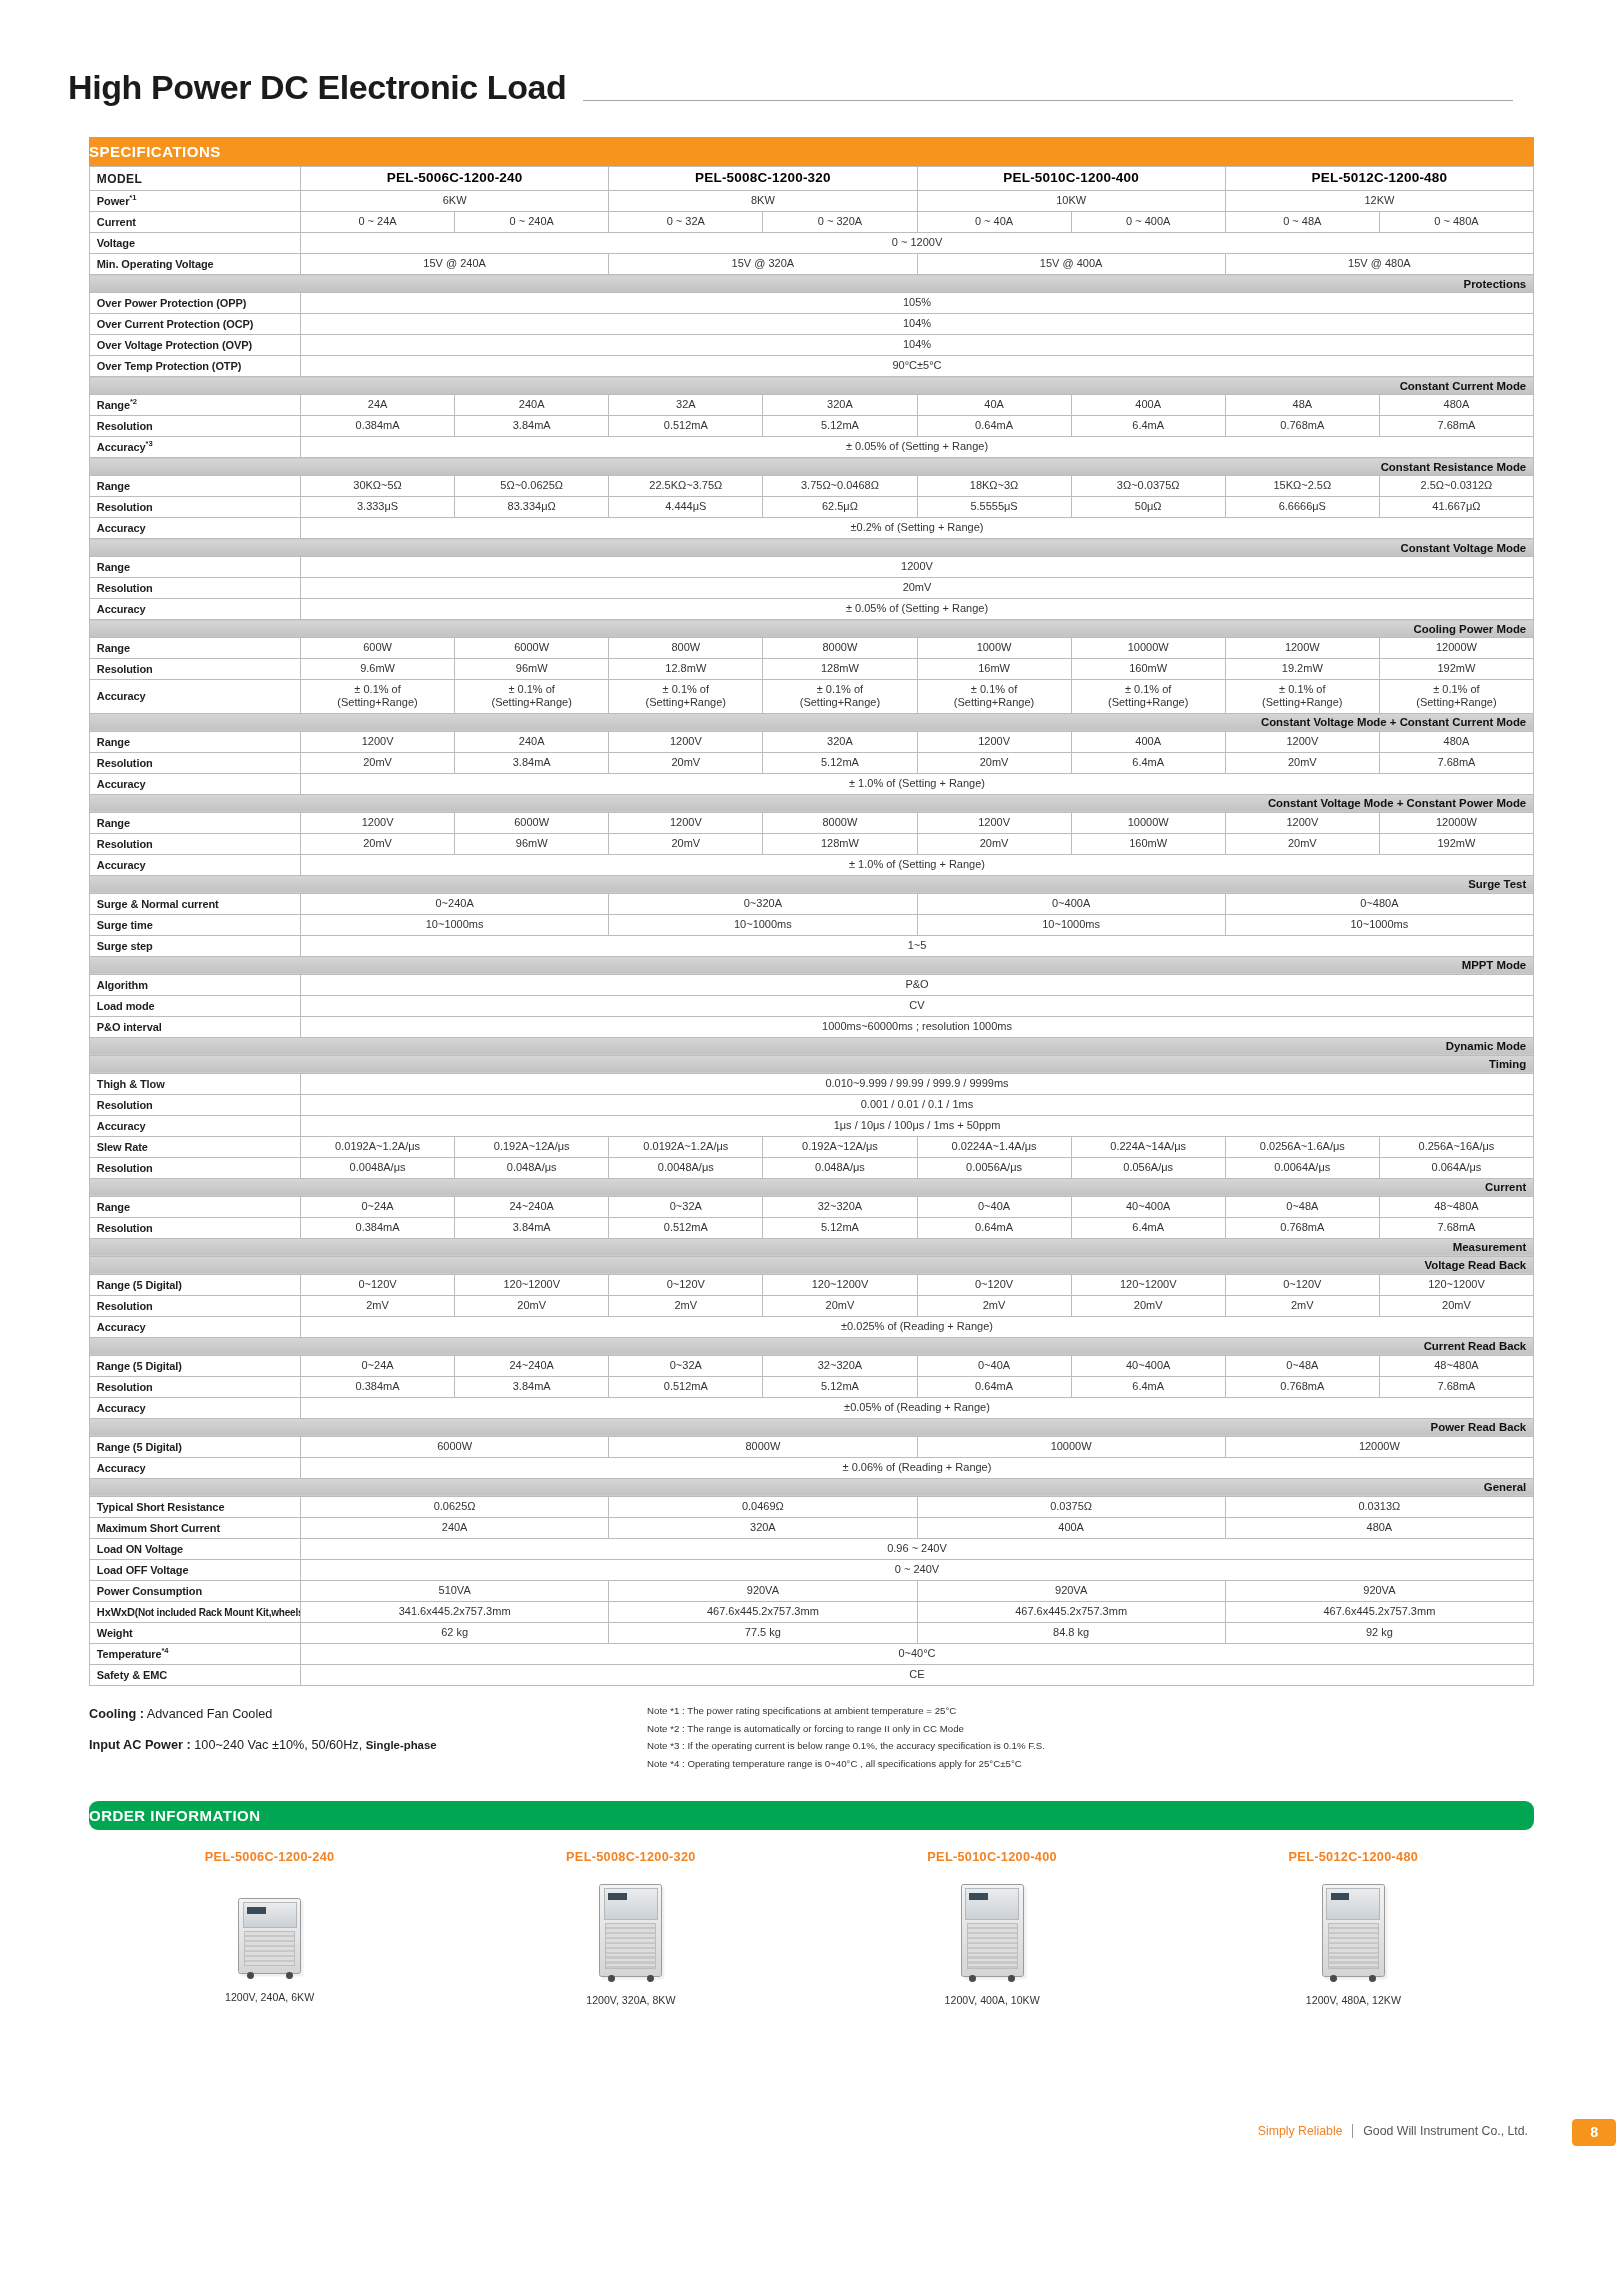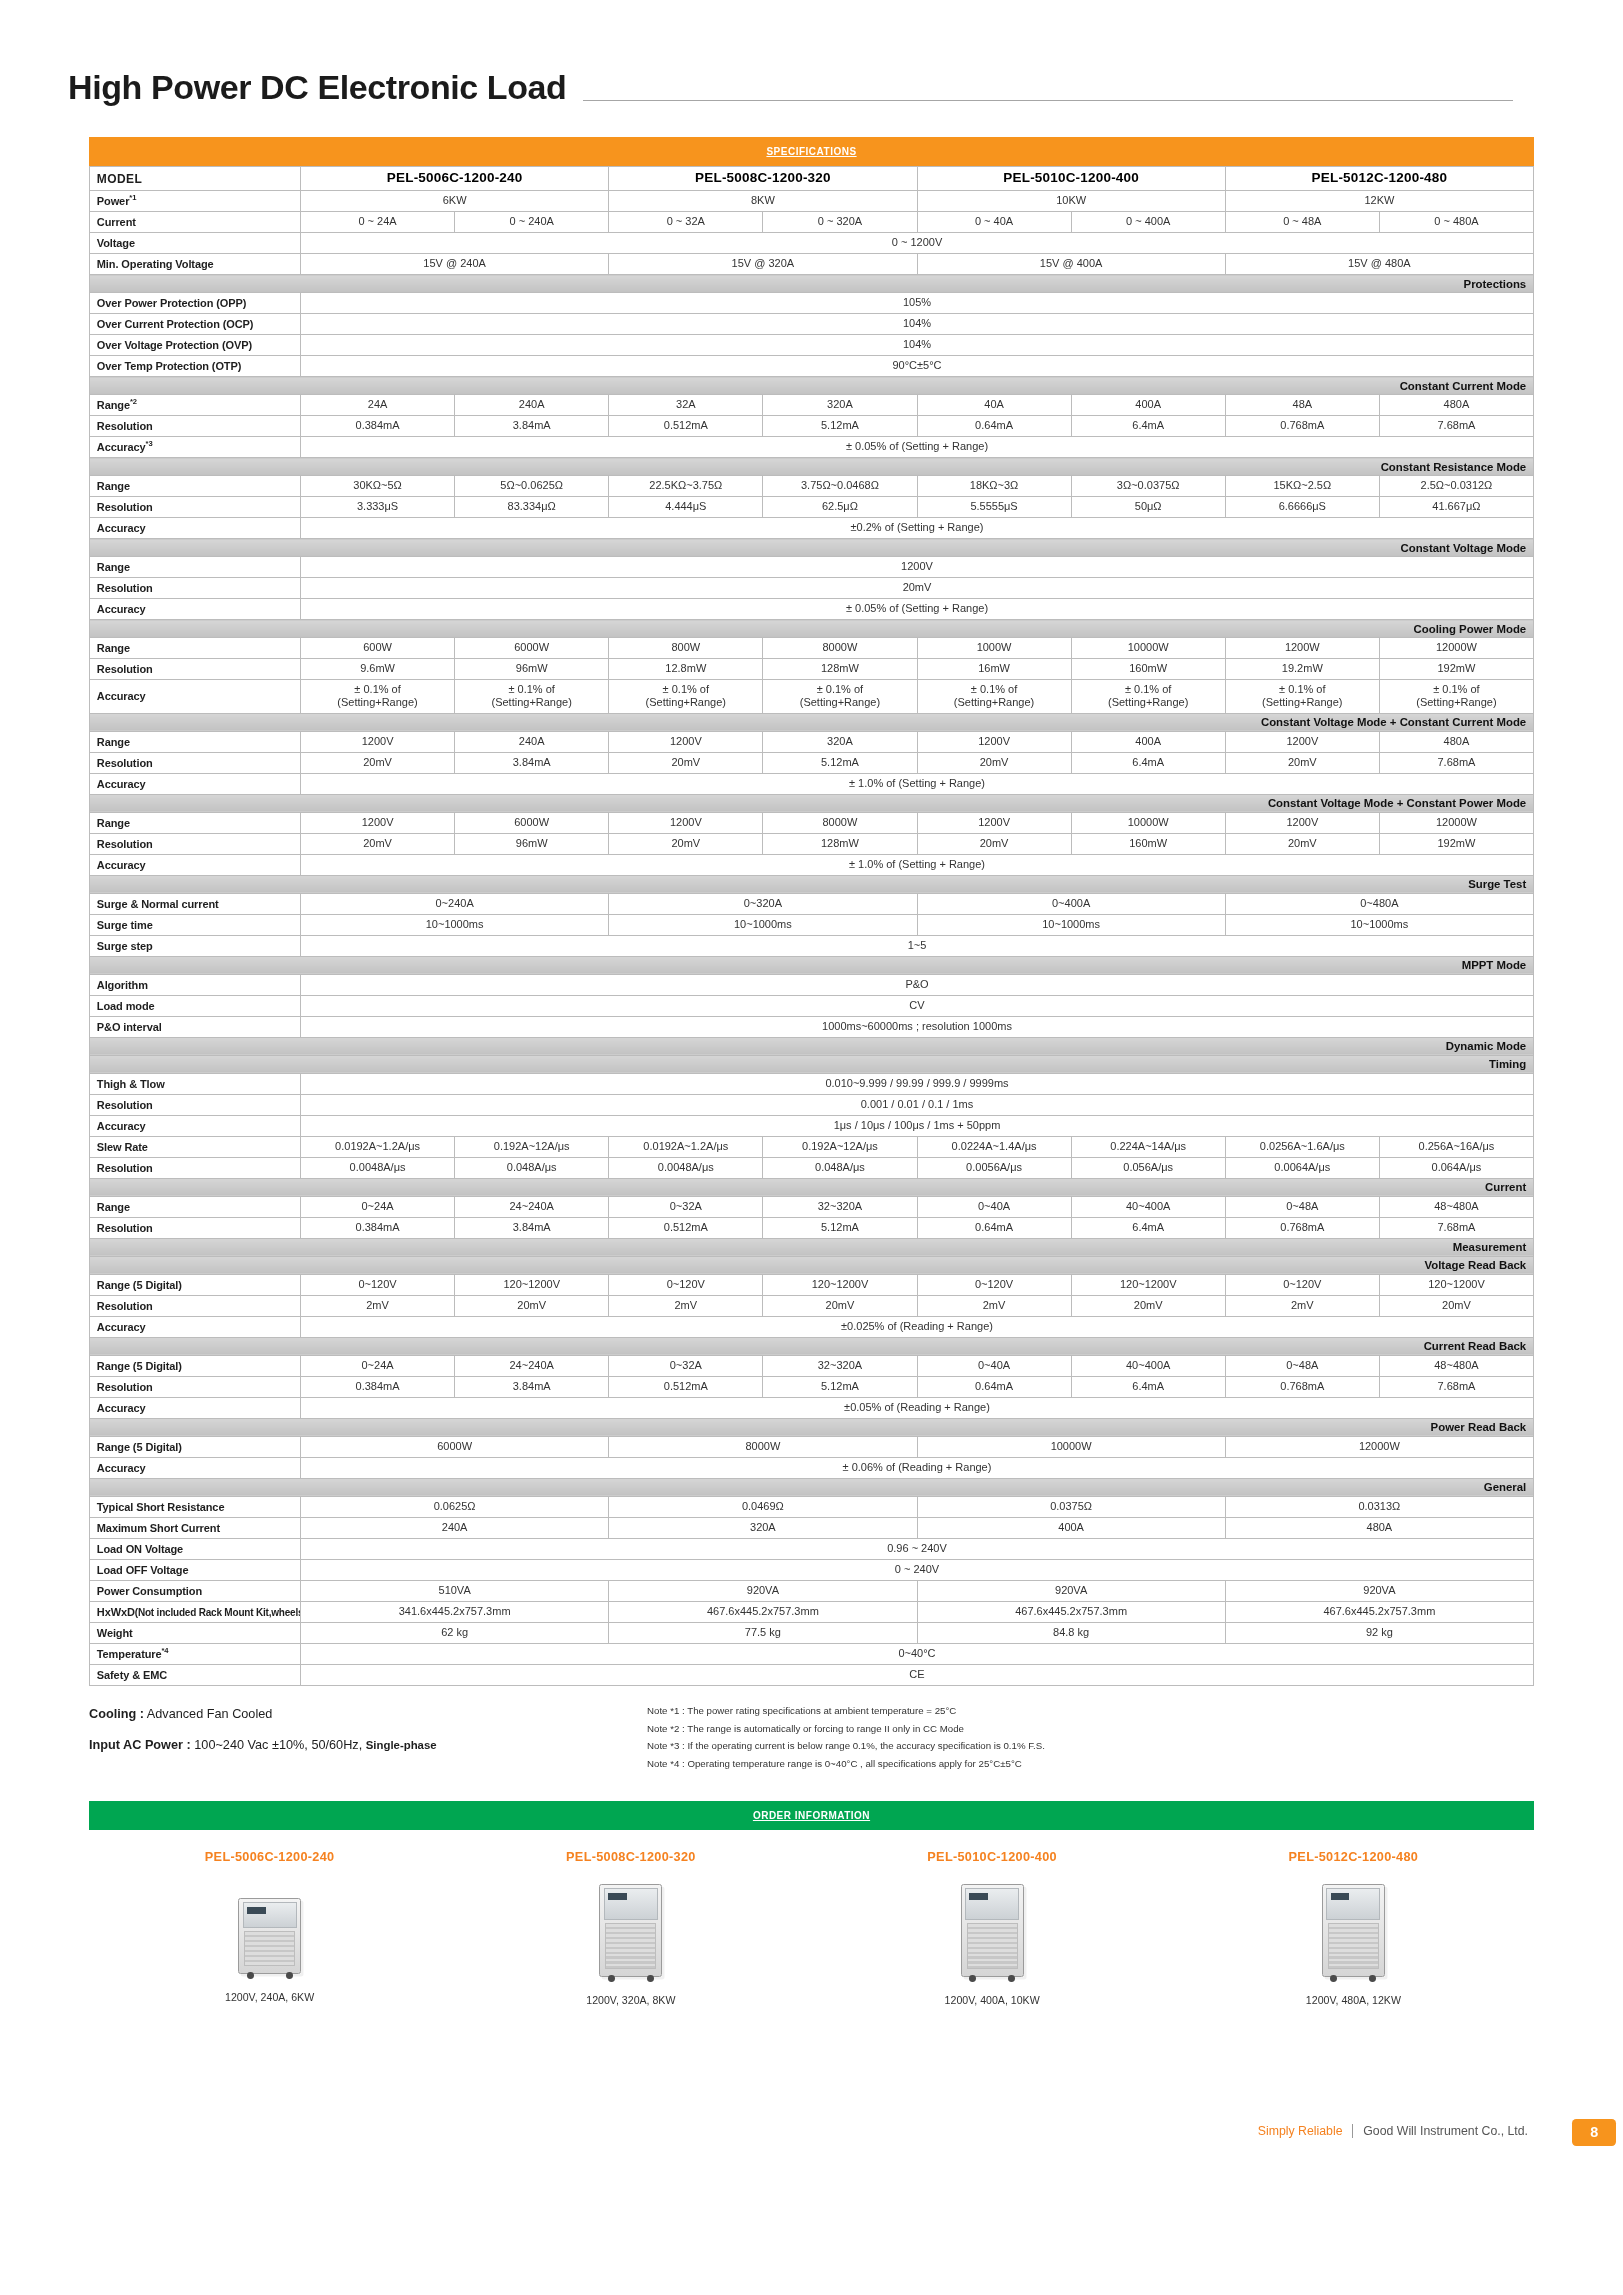--- a/index.html
+++ b/index.html
@@ -6,23 +6,23 @@
   html,body{margin:0;padding:0;background:#ffffff;}
   body{width:1623px;height:2295px;position:relative;font-family:"Liberation Sans",sans-serif;color:#333;}
   .page{position:relative;width:1623px;height:2295px;overflow:hidden;background:#fff;}
 
   
   .title-row{display:flex;align-items:flex-end;margin:68px 110px 0 68px;}
   .title-row h1{margin:0;font-size:34px;font-weight:bold;color:#1b1b1b;letter-spacing:-0.4px;white-space:nowrap;}
   .title-rule{flex:1;border-bottom:1.7px solid #a6a6a6;margin-left:17px;margin-bottom:6px;}
 
   
-  .bar{height:29px;line-height:29px;text-align:center;color:#fff;font-weight:bold;font-size:10px;letter-spacing:0.5px;text-decoration:underline;}
+  .bar{height:29px;line-height:29px;color:#fff;font-weight:bold;font-size:15px;letter-spacing:0.5px;}
   .bar.orange{background:#F7941D;}
-  .bar.green{background:#00A651;}
+  .bar.green{background:#00A651;border-radius:9px;}
 
   
   .spec{margin:30px 89px 0 89px;}
   table.spec-table{width:100%;border-collapse:collapse;table-layout:fixed;}
   table.spec-table td{border:0.8px solid #bcbcbc;overflow:hidden;}
   td.label{font-weight:bold;font-size:11px;color:#1e1e1e;padding:2.5px 3.4px 2.5px 6.8px;background:#fff;letter-spacing:-0.1px;white-space:nowrap;}
   td.val{text-align:center;font-size:11px;color:#333;padding:2.5px 2.5px;white-space:pre-line;line-height:1.25;}
   td.section{background:linear-gradient(180deg,#d6d6d6,#c2c2c2);font-weight:bold;font-size:11.4px;color:#111;padding:2.5px 6.8px;text-align:right;}
   tr.model-row td.label{font-size:12px;letter-spacing:0.4px;}
   td.model-name{font-weight:bold;font-size:13.5px;color:#000;letter-spacing:0.2px;}

